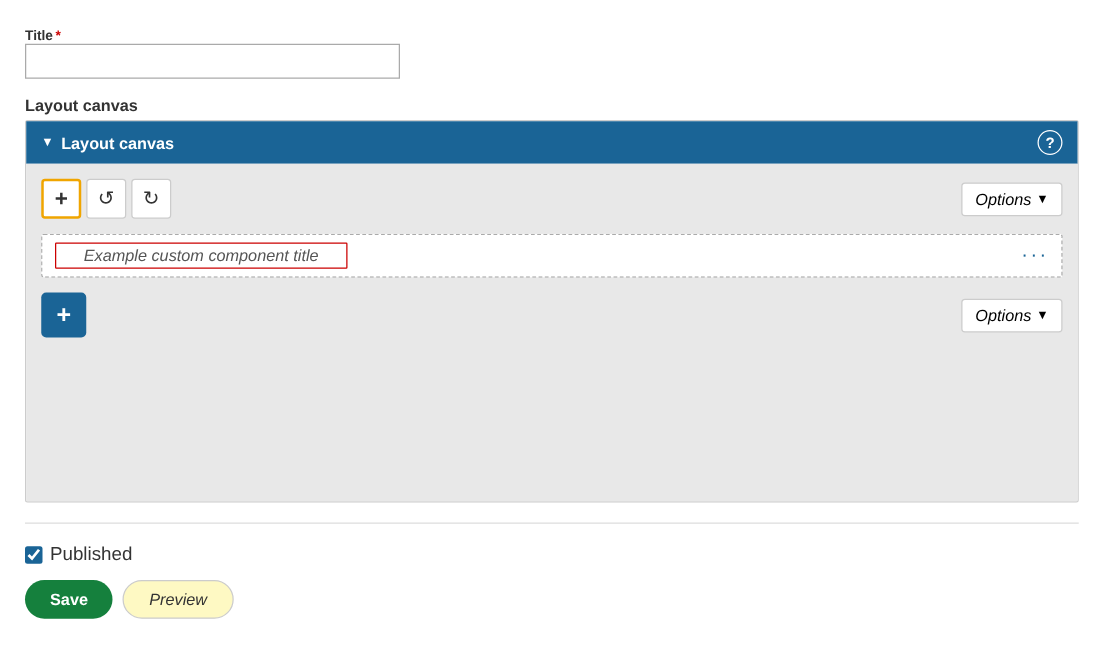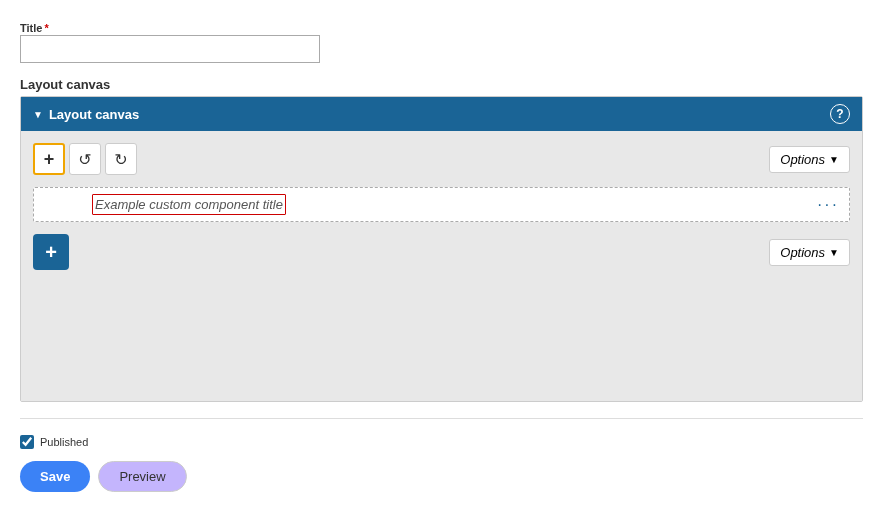--- a/index.html
+++ b/index.html
@@ -125,24 +125,23 @@
       border: 1px dashed #aaa;
       border-radius: 2px;
       padding: 6px 10px;
       display: flex;
       align-items: center;
       justify-content: space-between;
       margin-bottom: 6px;
     }
     .component-row-inner {
       border: 1px solid #c00;
-      padding: 2px 2px;
+      padding: 2px 22px;
       display: inline-block;
       border-radius: 1px;
-      margin-left: 48px;
     }
     .component-title-text {
       font-size: 13px;
       font-style: italic;
       color: #555;
     }
     .component-row-dots {
       color: #1a6496;
       font-size: 16px;
       letter-spacing: 2px;
@@ -179,45 +178,46 @@
       gap: 6px;
       margin-bottom: 12px;
     }
     .published-checkbox {
       width: 14px;
       height: 14px;
       accent-color: #1a6496;
       cursor: pointer;
     }
     .published-label {
-      font-size: 11px;
+      font-size: 15px;
     }
     .action-buttons {
       display: flex;
       gap: 8px;
     }
     .save-btn {
-      background: #3b82f6;
+      background: #15803d;
       color: #fff;
       border: none;
       border-radius: 20px;
       padding: 7px 20px;
       font-size: 13px;
       cursor: pointer;
       font-weight: bold;
       text-align: center;
     }
     .preview-btn {
-      background: #c4b5fd;
+      background: #fef9c3;
       color: #333;
       border: 1px solid #ccc;
       border-radius: 20px;
       padding: 7px 20px;
       font-size: 13px;
       cursor: pointer;
+      font-style: italic;
     }
     .down-arrow {
       font-size: 10px;
     }
   </style>
 </head>
 <body>
 
 <div>
   <label class="field-label">

